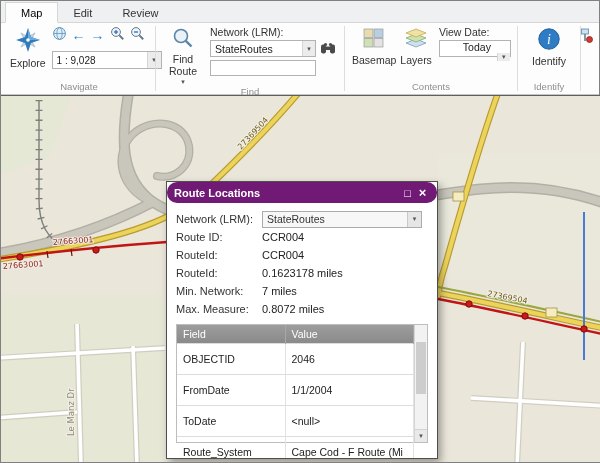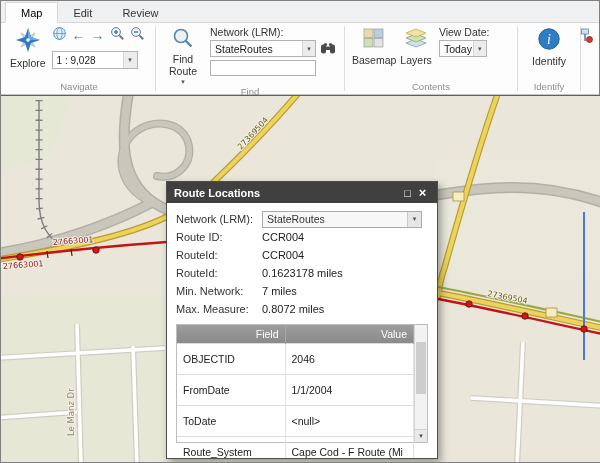--- a/index.html
+++ b/index.html
@@ -22,21 +22,21 @@
   .group-label { text-align:center; font-size:9.5px; color:#8e8e8e; padding:0 0 2px; }
   .sep { width:1px; background:#ddd; margin:3px 0; }
 
   .bigbtn { display:flex; flex-direction:column; align-items:center; font-size:10.5px; color:#333; padding:1px 2px; cursor:pointer; line-height:1.12; }
   .bigbtn span.cap { text-align:center; margin-top:2px; }
   .ddglyph { font-size:7px; color:#555; line-height:1; margin-top:1px; }
 
   .nav-col { display:flex; flex-direction:column; margin-left:4px; }
   .nav-row { display:flex; align-items:center; gap:5px; height:18px; }
   .arrowbtn { color:#2e7cc4; font-size:14px; font-weight:bold; line-height:1; cursor:pointer; }
-  .scale-combo { margin-top:7px; width:86px; height:18px; border:1px solid #b3b3b3; background:#fff; font-size:10px; color:#222;
+  .scale-combo { margin-top:7px; width:110px; height:18px; border:1px solid #b3b3b3; background:#fff; font-size:10px; color:#222;
                  display:flex; align-items:center; padding-left:4px; cursor:pointer; }
   .scale-combo .arr { margin-left:auto; width:14px; align-self:stretch; background:#ececec; border-left:1px solid #d5d5d5;
                       display:flex; align-items:center; justify-content:center; font-size:7px; color:#555; }
 
   .field-col { display:flex; flex-direction:column; margin-left:5px; font-size:10.5px; color:#333; }
   .field-col .flabel { height:14px; }
   .combo-row { display:flex; align-items:center; }
   .combo { width:106px; height:17px; border:1px solid #b3b3b3; background:#fff; font-size:10.5px; color:#222;
            display:flex; align-items:center; padding-left:4px; cursor:pointer; }
   .combo .arr { margin-left:auto; width:13px; align-self:stretch; background:#ececec; border-left:1px solid #d5d5d5;
@@ -47,36 +47,36 @@
   .pin-tool { position:absolute; right:5px; top:27px; cursor:pointer; }
 
   
   .map { position:relative; width:600px; height:368px; border-top:1px solid #5f5f5f; overflow:hidden; background:#eae6da; }
   .map svg.base { position:absolute; left:0; top:0; }
   .map text { font-family:"DejaVu Sans", sans-serif; }
 
   
   .dialog { position:absolute; left:165px; top:85px; width:272px; height:278px; background:#fff;
             border:1px solid #4e4e4e; box-shadow:3px 4px 8px rgba(0,0,0,.35); display:flex; flex-direction:column; }
-  .dlg-title { height:21px; background:#404040; color:#fff; font-size:11px; font-weight:bold;
-               display:flex; align-items:center; padding:0 7px; flex:none; }
+  .dlg-title { height:21px; background:#701a75; color:#fff; font-size:11px; font-weight:bold;
+               display:flex; align-items:center; padding:0 7px; flex:none;border-radius:10px; }
   .dlg-title .t { flex:1; }
   .win-btn { width:15px; text-align:center; font-size:11px; cursor:pointer; color:#fff; }
   .dlg-body { flex:1; padding:7px 9px 5px; font-size:11px; color:#222; overflow:hidden; }
   .frow { display:flex; align-items:center; height:18px; }
   .frow .lbl { width:86px; color:#333; flex:none; }
   .frow .val { color:#222; }
   .combo2 { width:160px; height:17px; border:1px solid #ababab; background:#f7f7f7; font-size:10.5px; color:#333;
             display:flex; align-items:center; padding-left:4px; cursor:pointer; }
   .combo2 .arr { margin-left:auto; width:14px; align-self:stretch; background:#e6e6e6; border-left:1px solid #c9c9c9;
                  display:flex; align-items:center; justify-content:center; font-size:7px; color:#555; }
 
   .tbl-wrap { margin-top:6px; height:119px; display:flex; border:1px solid #bdbdbd; }
   table.attr { border-collapse:collapse; width:239px; font-size:10.5px; table-layout:fixed; }
-  table.attr th { background:linear-gradient(#9d9d9d,#8a8a8a); color:#fff; font-weight:normal; text-align:right;
+  table.attr th { background:linear-gradient(#9d9d9d,#8a8a8a); color:#fff; font-weight:normal; text-align:left;
                   padding:3px 6px; border-right:1px solid #a8a8a8; }
   table.attr td { border-top:1px solid #dcdcdc; border-right:1px solid #e2e2e2; padding:9px 6px; vertical-align:top;
                   color:#222; word-break:break-all; }
   table.attr col.c1 { width:108px; }
   .scrollbar { width:13px; background:#f2f2f2; border-left:1px solid #d5d5d5; position:relative; flex:none; }
   .sb-thumb { position:absolute; top:17px; left:1px; right:1px; height:52px; background:#cdcdcd; cursor:pointer; }
   .sb-down { position:absolute; bottom:0; left:0; right:0; height:13px; background:#e9e9e9; border-top:1px solid #d2d2d2;
              font-size:6px; color:#555; display:flex; align-items:center; justify-content:center; cursor:pointer; }
 </style>
 </head>
@@ -199,21 +199,21 @@
               <svg width="24" height="23" viewBox="0 0 24 23">
                 <polygon points="12,12 22,16 12,20 2,16" fill="#cfe0ef" stroke="#7a9ab5" stroke-width="0.8"></polygon>
                 <polygon points="12,7 22,11 12,15 2,11" fill="#cde3b2" stroke="#87a868" stroke-width="0.8"></polygon>
                 <polygon points="12,2 22,6 12,10 2,6" fill="#f2e2a0" stroke="#c0a95a" stroke-width="0.8"></polygon>
               </svg>
             </span>
             <span class="cap">Layers</span>
           </div>
           <div class="field-col" style="width:74px;">
             <div class="flabel">View Date:</div>
-            <div class="combo" style="width:48px;">
+            <div class="combo" style="width:72px;flex-direction:column;">
               <span>Today</span>
               <span class="arr">▾</span>
             </div>
           </div>
         </div>
         <div class="group-label">Contents</div>
       </div>
 
       <div class="sep"></div>
 

